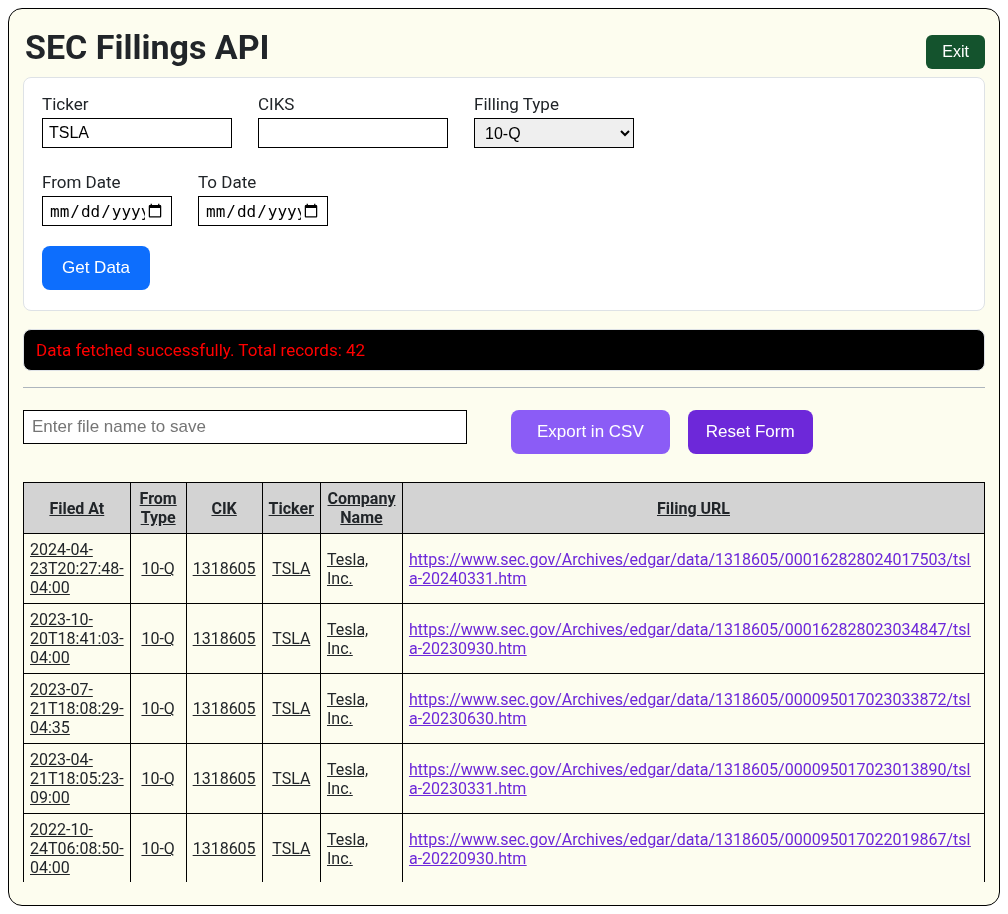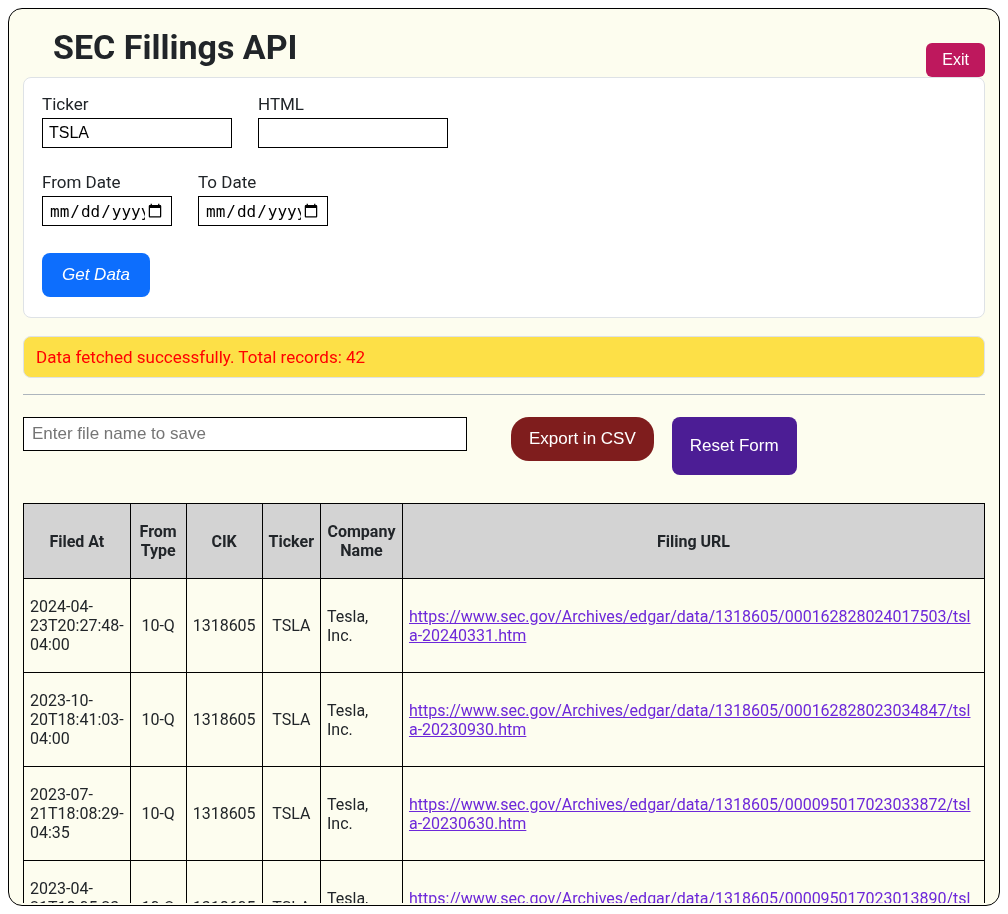--- a/index.html
+++ b/index.html
@@ -17,30 +17,29 @@
     border-radius: 14px;
     background: #fdfdef;
     padding: 14px 14px 0 14px;
     height: 898px;
     overflow: hidden;
     position: relative;
   }
   .header-row {
     display: flex;
     justify-content: space-between;
-    align-items: flex-end;
-    margin-left: 28px;
+    align-items: center;
   }
   .page-title {
     font-size: 34px;
     font-weight: 700;
     margin: 4px 0 10px 2px;
   }
   .exit-btn {
-    background: #be185d;
+    background: #14532d;
     color: #fff;
     border: none;
     border-radius: 6px;
     padding: 8px 16px;
     font-size: 16px;
     cursor: pointer;
     margin-top: 4px;
   }
   .form-card {
     background: #fff;
@@ -76,25 +75,24 @@
     width: 160px;
   }
   .getdata-btn {
     background: #0d6efd;
     color: #fff;
     border: none;
     border-radius: 8px;
     padding: 12px 20px;
     font-size: 17px;
     cursor: pointer;
-    margin-top: 13px;
-    font-style: italic;
+    margin-top: 6px;
   }
   .status-card {
-    background: #fde047;
+    background: #000000;
     border: 1px solid #dee2e6;
     border-radius: 8px;
     padding: 10px 12px;
     margin-bottom: 16px;
   }
   .status-text {
     color: #ff0000;
     font-size: 17px;
   }
   hr.sep {
@@ -112,51 +110,52 @@
     width: 470px;
   }
   .plain-input {
     width: 444px;
     height: 34px;
     border: 1.5px solid #000;
     padding: 4px 8px;
     font-size: 17px;
   }
   .teal-btn {
-    background: #7f1d1d;
-    color: #fff;
-    border: none;
-    border-radius: 18px;
+    background: #8b5cf6;
+    color: #fff;
+    border: none;
+    border-radius: 8px;
+    padding: 12px 26px;
+    font-size: 17px;
+    cursor: pointer;
+  }
+  .reset-btn {
+    background: #6d28d9;
+    color: #fff;
+    border: none;
+    border-radius: 8px;
     padding: 12px 18px;
-    font-size: 17px;
-    cursor: pointer;
-  }
-  .reset-btn {
-    background: #4c1d95;
-    color: #fff;
-    border: none;
-    border-radius: 8px;
-    padding: 19px 18px;
     font-size: 17px;
     cursor: pointer;
   }
   .table-scroll {
     overflow-y: scroll;
     height: 400px;
   }
   table.data {
     border-collapse: collapse;
     width: 100%;
     font-size: 16px;
   }
   table.data th, table.data td {
     border: 1.5px solid #000;
-    padding: 18px 6px;
+    padding: 6px 6px;
     text-align: left;
     vertical-align: middle;
+    text-decoration: underline;
   }
   table.data th {
     background: #d3d3d3;
     text-align: center;
     font-weight: 700;
   }
   table.data td.center { text-align: center; }
   .url-link {
     color: #6d28d9;
     text-decoration: underline;
@@ -179,22 +178,28 @@
     <button class="exit-btn">Exit</button>
   </div>
 
   <div class="form-card">
     <div class="form-row">
       <div class="field-group">
         <span class="field-label">Ticker</span>
         <input class="text-input w190" type="text" value="TSLA" style="">
       </div>
       <div class="field-group">
-        <span class="field-label">HTML</span>
+        <span class="field-label">CIKS</span>
         <input class="text-input w190" type="text" value="" style="">
+      </div>
+      <div class="field-group">
+        <span class="field-label">Filling Type</span>
+        <select class="select-input">
+          <option>10-Q</option>
+        </select>
       </div>
     </div>
     <div class="form-row last">
       <div class="field-group">
         <span class="field-label">From Date</span>
         <input class="text-input w130" type="date" placeholder="dd-mm-yyyy" style="">
       </div>
       <div class="field-group">
         <span class="field-label">To Date</span>
         <input class="text-input w130" type="date" placeholder="dd-mm-yyyy" style="">

